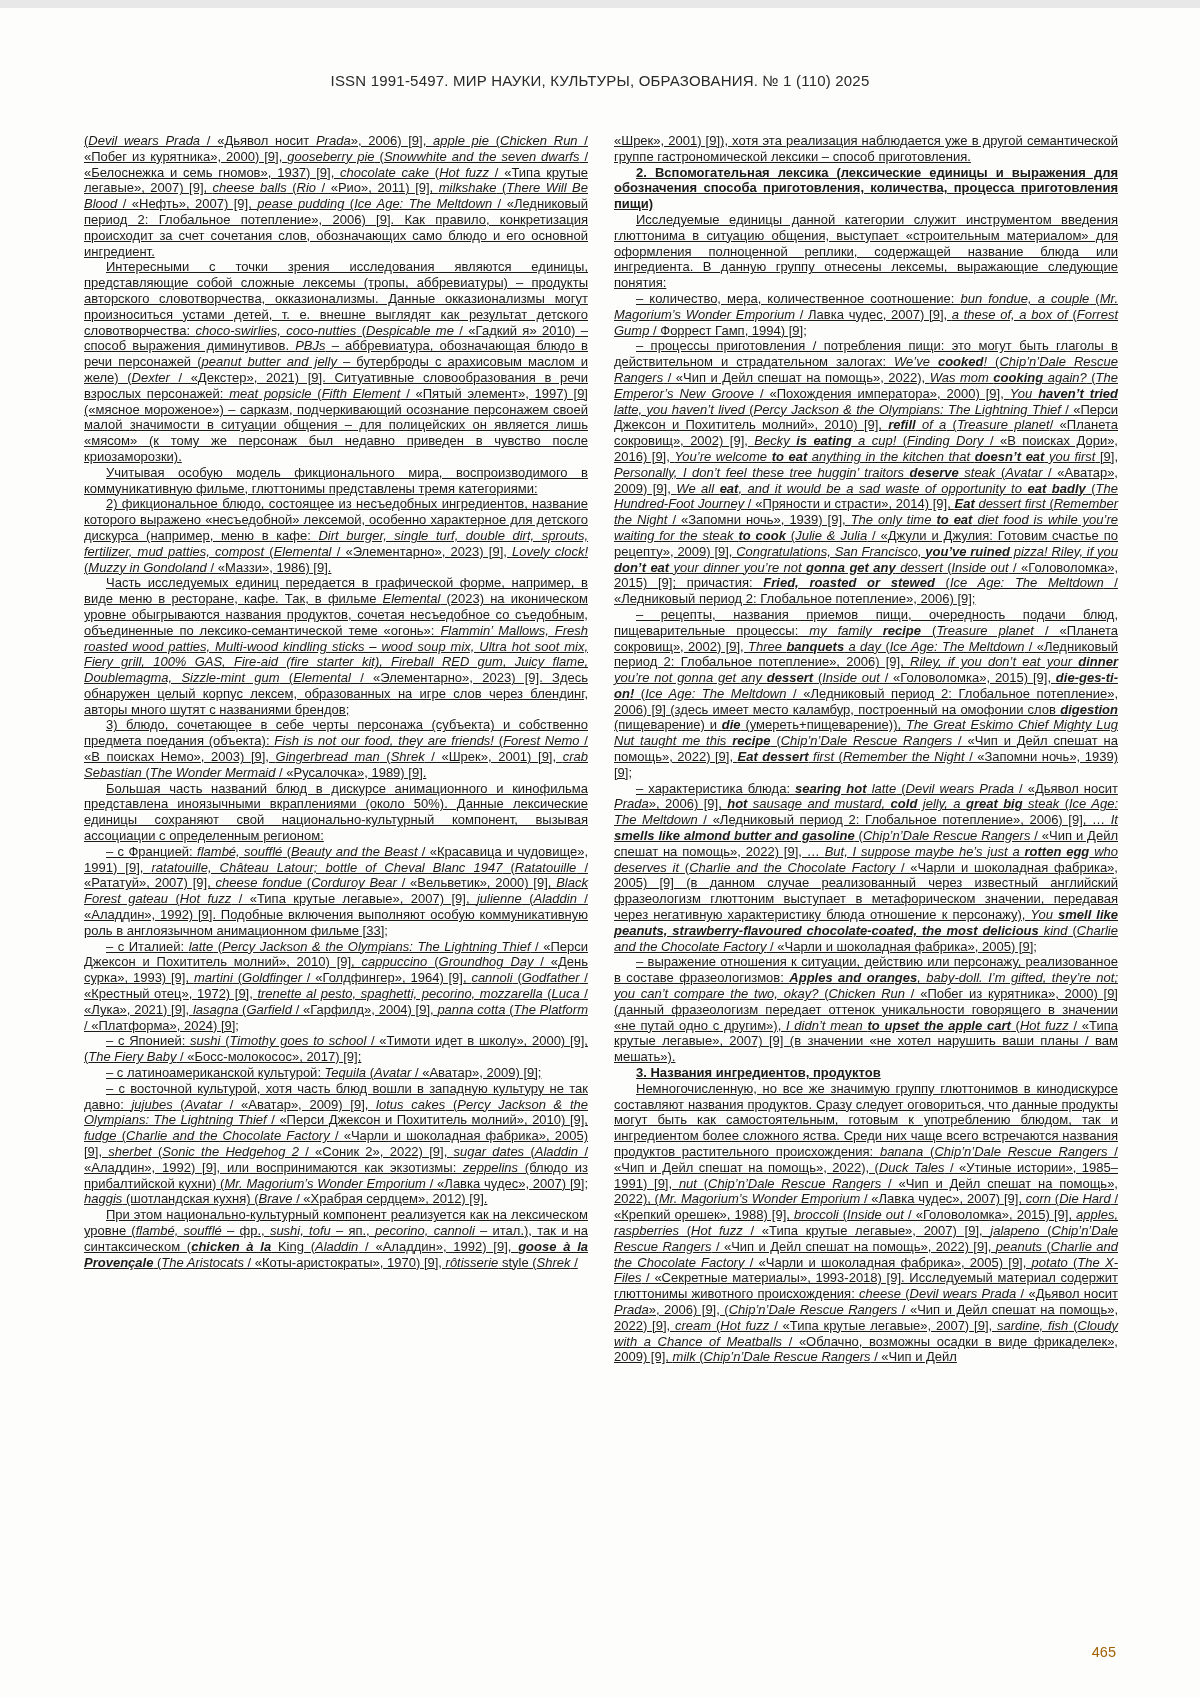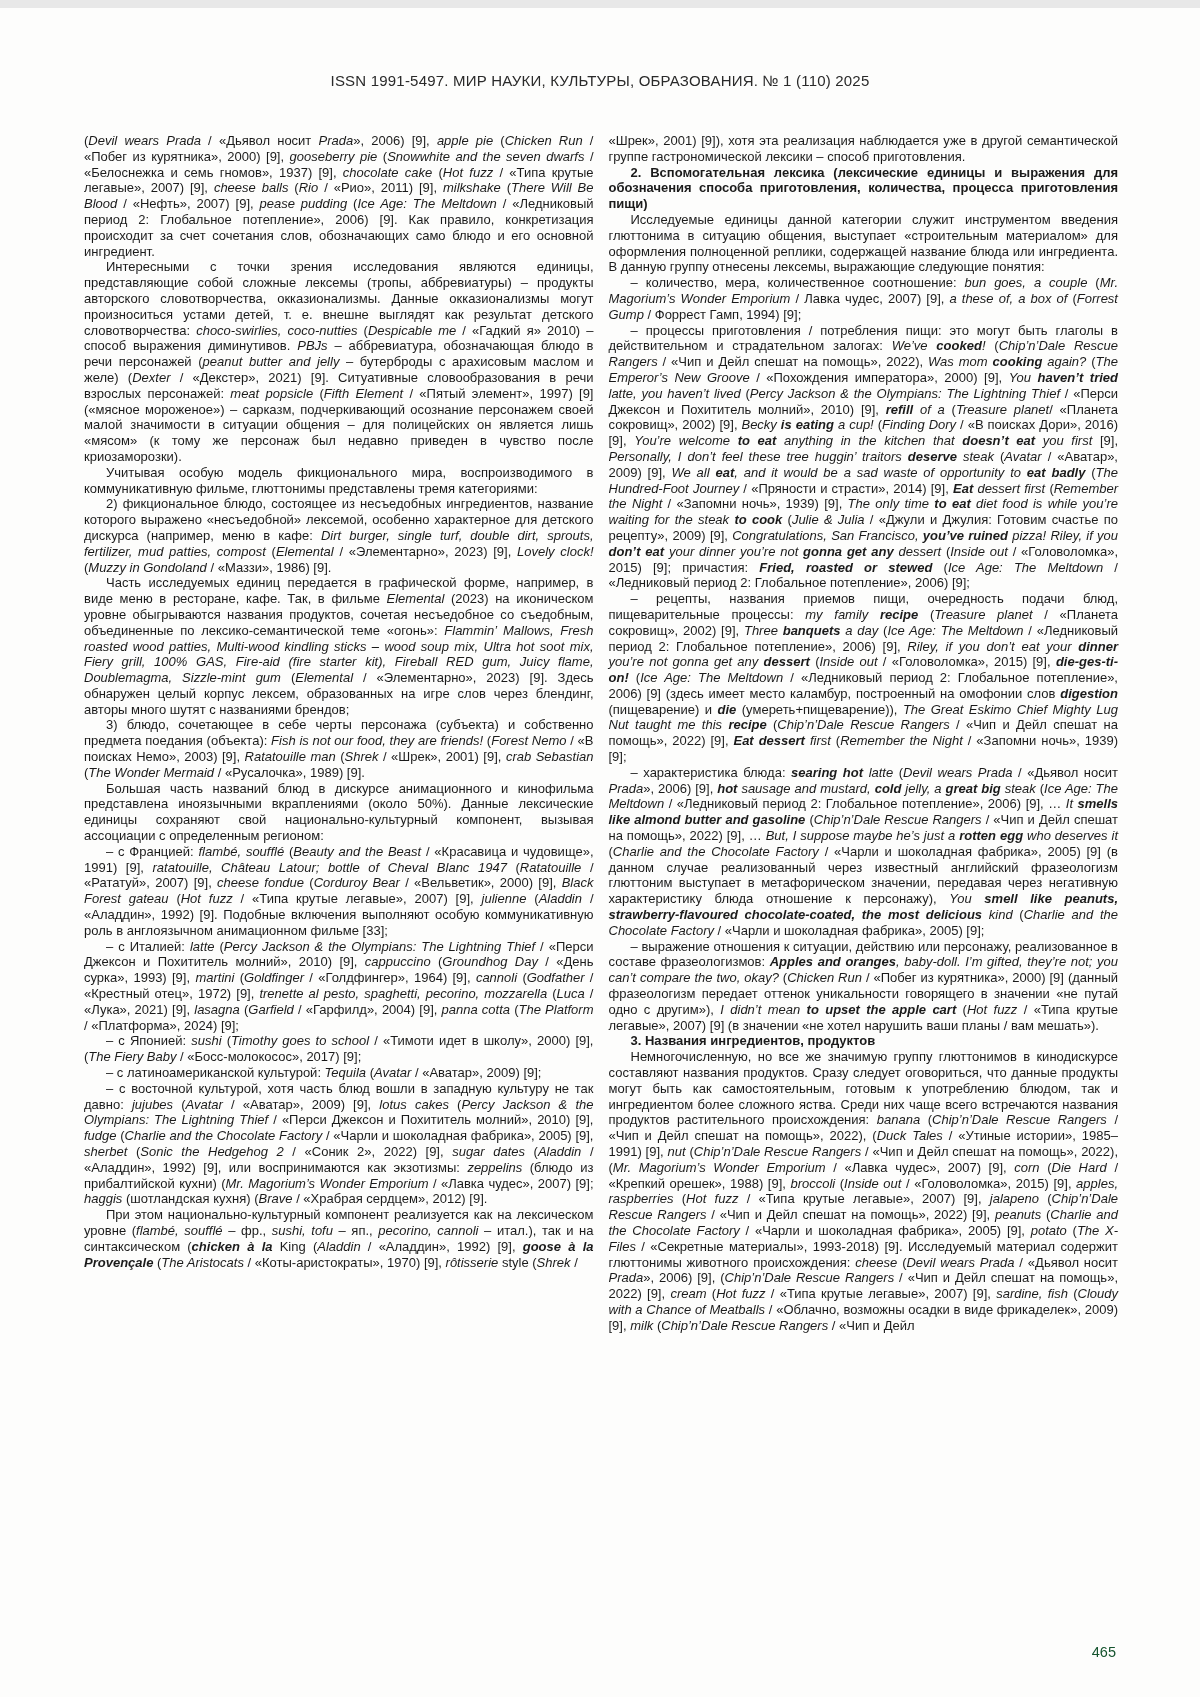--- a/index.html
+++ b/index.html
@@ -15,70 +15,70 @@
   }
   .page-header{
     position:absolute;top:64px;left:0;width:100%;
     text-align:center;
     font-size:15px;
     letter-spacing:0.2px;
     color:#2a2a2a;
   }
   .columns{
     position:absolute;top:125px;left:84px;right:82px;
-    display:flex;gap:15px;
+    display:flex;gap:26px;text-decoration:underline;
   }
   .col{
     flex:1 1 0;
     font-size:13px;
     line-height:15.8px;
     text-align:justify;
     hyphens:auto;
     color:#1b1b1b;
   }
   .para{margin:0;padding:0;}
   .para.indent{text-indent:22px;}
   .para.heading{font-weight:bold;}
   .page-number{
     position:absolute;
     right:84px;bottom:45px;
     font-size:14.5px;
-    color:#14532d;
+    color:#a16207;
   }
 </style>
 </head>
 <body>
 
 <div class="page">
 
   <header class="page-header">
     <span>ISSN 1991-5497. МИР НАУКИ, КУЛЬТУРЫ, ОБРАЗОВАНИЯ.  № 1 (110) 2025</span>
   </header>
 
   <main class="columns">
     <div class="col">
         <p class="para">(<i>Devil wears Prada</i> / «Дьявол носит <i>Prada</i>», 2006) [9], <i>apple pie</i> (<i>Chicken Run</i> / «Побег из курятника», 2000) [9], <i>gooseberry pie</i> (<i>Snowwhite and the seven dwarfs</i> / «Белоснежка и семь гномов», 1937) [9], <i>chocolate cake</i> (<i>Hot fuzz</i> / «Типа крутые легавые», 2007) [9], <i>cheese balls</i> (<i>Rio</i> / «Рио», 2011) [9], <i>milkshake</i> (<i>There Will Be Blood</i> / «Нефть», 2007) [9], <i>pease pudding</i> (<i>Ice Age: The Meltdown</i> / «Ледниковый период 2: Глобальное потепление», 2006) [9]. Как правило, конкретизация происходит за счет сочетания слов, обозначающих само блюдо и его основной ингредиент.</p>
         <p class="para indent">Интересными с точки зрения исследования являются единицы, представляющие собой сложные лексемы (тропы, аббревиатуры) – продукты авторского словотворчества, окказионализмы. Данные окказионализмы могут произноситься устами детей, т. е. внешне выглядят как результат детского словотворчества: <i>choco-swirlies, coco-nutties</i> (<i>Despicable me</i> / «Гадкий я» 2010) – способ выражения диминутивов. <i>PBJs</i> – аббревиатура, обозначающая блюдо в речи персонажей (<i>peanut butter and jelly</i> – бутерброды с арахисовым маслом и желе) (<i>Dexter</i> / «Декстер», 2021) [9]. Ситуативные словообразования в речи взрослых персонажей: <i>meat popsicle</i> (<i>Fifth Element</i> / «Пятый элемент», 1997) [9] («мясное мороженое») – сарказм, подчеркивающий осознание персонажем своей малой значимости в ситуации общения – для полицейских он является лишь «мясом» (к тому же персонаж был недавно приведен в чувство после криозаморозки).</p>
         <p class="para indent">Учитывая особую модель фикционального мира, воспроизводимого в коммуникативную фильме, глюттонимы представлены тремя категориями:</p>
         <p class="para indent">2) фикциональное блюдо, состоящее из несъедобных ингредиентов, название которого выражено «несъедобной» лексемой, особенно характерное для детского дискурса (например, меню в кафе: <i>Dirt burger, single turf, double dirt, sprouts, fertilizer, mud patties, compost</i> (<i>Elemental</i> / «Элементарно», 2023) [9], <i>Lovely clock!</i> (<i>Muzzy in Gondoland</i> / «Маззи», 1986) [9].</p>
         <p class="para indent">Часть исследуемых единиц передается в графической форме, например, в виде меню в ресторане, кафе. Так, в фильме <i>Elemental</i> (2023) на иконическом уровне обыгрываются названия продуктов, сочетая несъедобное со съедобным, объединенные по лексико-семантической теме «огонь»: <i>Flammin’ Mallows, Fresh roasted wood patties, Multi-wood kindling sticks – wood soup mix, Ultra hot soot mix, Fiery grill, 100% GAS, Fire-aid (fire starter kit), Fireball RED gum, Juicy flame, Doublemagma, Sizzle-mint gum</i> (<i>Elemental</i> / «Элементарно», 2023) [9]. Здесь обнаружен целый корпус лексем, образованных на игре слов через блендинг, авторы много шутят с названиями брендов;</p>
-        <p class="para indent">3) блюдо, сочетающее в себе черты персонажа (субъекта) и собственно предмета поедания (объекта): <i>Fish is not our food, they are friends!</i> (<i>Forest Nemo</i> / «В поисках Немо», 2003) [9], <i>Ratatouille man</i> (<i>Shrek</i> / «Шрек», 2001) [9], <i>crab Sebastian</i> (<i>The Wonder Mermaid</i> / «Русалочка», 1989) [9].</p>
+        <p class="para indent">3) блюдо, сочетающее в себе черты персонажа (субъекта) и собственно предмета поедания (объекта): <i>Fish is not our food, they are friends!</i> (<i>Forest Nemo</i> / «В поисках Немо», 2003) [9], <i>Gingerbread man</i> (<i>Shrek</i> / «Шрек», 2001) [9], <i>crab Sebastian</i> (<i>The Wonder Mermaid</i> / «Русалочка», 1989) [9].</p>
         <p class="para indent">Большая часть названий блюд в дискурсе анимационного и кинофильма представлена иноязычными вкраплениями (около 50%). Данные лексические единицы сохраняют свой национально-культурный компонент, вызывая ассоциации с определенным регионом:</p>
         <p class="para indent">– с Францией: <i>flambé, soufflé</i> (<i>Beauty and the Beast</i> / «Красавица и чудовище», 1991) [9], <i>ratatouille, Château Latour; bottle of Cheval Blanc 1947</i> (<i>Ratatouille</i> / «Рататуй», 2007) [9], <i>cheese fondue</i> (<i>Corduroy Bear</i> / «Вельветик», 2000) [9], <i>Black Forest gateau</i> (<i>Hot fuzz</i> / «Типа крутые легавые», 2007) [9], <i>julienne</i> (<i>Aladdin</i> / «Аладдин», 1992) [9]. Подобные включения выполняют особую коммуникативную роль в англоязычном анимационном фильме [33];</p>
         <p class="para indent">– с Италией: <i>latte</i> (<i>Percy Jackson &amp; the Olympians: The Lightning Thief</i> / «Перси Джексон и Похититель молний», 2010) [9], <i>cappuccino</i> (<i>Groundhog Day</i> / «День сурка», 1993) [9], <i>martini</i> (<i>Goldfinger</i> / «Голдфингер», 1964) [9], <i>cannoli</i> (<i>Godfather</i> / «Крестный отец», 1972) [9], <i>trenette al pesto, spaghetti, pecorino, mozzarella</i> (<i>Luca</i> / «Лука», 2021) [9], <i>lasagna</i> (<i>Garfield</i> / «Гарфилд», 2004) [9], <i>panna cotta</i> (<i>The Platform</i> / «Платформа», 2024) [9];</p>
         <p class="para indent">– с Японией: <i>sushi</i> (<i>Timothy goes to school</i> / «Тимоти идет в школу», 2000) [9], (<i>The Fiery Baby</i> / «Босс-молокосос», 2017) [9];</p>
         <p class="para indent">– с латиноамериканской культурой: <i>Tequila</i> (<i>Avatar</i> / «Аватар», 2009) [9];</p>
         <p class="para indent">– с восточной культурой, хотя часть блюд вошли в западную культуру не так давно: <i>jujubes</i> (<i>Avatar</i> / «Аватар», 2009) [9], <i>lotus cakes</i> (<i>Percy Jackson &amp; the Olympians: The Lightning Thief</i> / «Перси Джексон и Похититель молний», 2010) [9], <i>fudge</i> (<i>Charlie and the Chocolate Factory</i> / «Чарли и шоколадная фабрика», 2005) [9], <i>sherbet</i> (<i>Sonic the Hedgehog 2</i> / «Соник 2», 2022) [9], <i>sugar dates</i> (<i>Aladdin</i> / «Аладдин», 1992) [9], или воспринимаются как экзотизмы: <i>zeppelins</i> (блюдо из прибалтийской кухни) (<i>Mr. Magorium’s Wonder Emporium</i> / «Лавка чудес», 2007) [9]; <i>haggis</i> (шотландская кухня) (<i>Brave</i> / «Храбрая сердцем», 2012) [9].</p>
         <p class="para indent">При этом национально-культурный компонент реализуется как на лексическом уровне (<i>flambé, soufflé</i> – фр., <i>sushi, tofu</i> – яп., <i>pecorino, cannoli</i> – итал.), так и на синтаксическом (<b><i>chicken à la</i></b> King (<i>Aladdin</i> / «Аладдин», 1992) [9], <b><i>goose à la Provençale</i></b> (<i>The Aristocats</i> / «Коты-аристократы», 1970) [9], <i>rôtisserie</i> style (<i>Shrek</i> /</p>
       </div>
     <div class="col">
         <p class="para">«Шрек», 2001) [9]), хотя эта реализация наблюдается уже в другой семантической группе гастрономической лексики – способ приготовления.</p>
         <p class="para indent heading">2. Вспомогательная лексика (лексические единицы и выражения для обозначения способа приготовления, количества, процесса приготовления пищи)</p>
         <p class="para indent">Исследуемые единицы данной категории служит инструментом введения глюттонима в ситуацию общения, выступает «строительным материалом» для оформления полноценной реплики, содержащей название блюда или ингредиента. В данную группу отнесены лексемы, выражающие следующие понятия:</p>
-        <p class="para indent">– количество, мера, количественное соотношение: <i>bun goes, a couple</i> (<i>Mr. Magorium’s Wonder Emporium</i> / Лавка чудес, 2007) [9], <i>a these of, a box of</i> (<i>Forrest Gump</i> / Форрест Гамп, 1994) [9];</p>
+        <p class="para indent">– количество, мера, количественное соотношение: <i>bun fondue, a couple</i> (<i>Mr. Magorium’s Wonder Emporium</i> / Лавка чудес, 2007) [9], <i>a these of, a box of</i> (<i>Forrest Gump</i> / Форрест Гамп, 1994) [9];</p>
         <p class="para indent">– процессы приготовления / потребления пищи: это могут быть глаголы в действительном и страдательном залогах: <i>We’ve </i><b><i>cooked</i></b><i>!</i> (<i>Chip’n’Dale Rescue Rangers</i> / «Чип и Дейл спешат на помощь», 2022), <i>Was mom </i><b><i>cooking</i></b><i> again?</i> (<i>The Emperor’s New Groove</i> / «Похождения императора», 2000) [9], <i>You </i><b><i>haven’t tried</i></b><i> latte, you haven’t lived</i> (<i>Percy Jackson &amp; the Olympians: The Lightning Thief</i> / «Перси Джексон и Похититель молний», 2010) [9], <b><i>refill</i></b><i> of a</i> (<i>Treasure planet</i>/ «Планета сокровищ», 2002) [9], <i>Becky </i><b><i>is eating</i></b><i> a cup!</i> (<i>Finding Dory</i> / «В поисках Дори», 2016) [9], <i>You’re welcome </i><b><i>to eat</i></b><i> anything in the kitchen that </i><b><i>doesn’t eat</i></b><i> you first</i> [9], <i>Personally, I don’t feel these tree huggin’ traitors </i><b><i>deserve</i></b><i> steak</i> (<i>Avatar</i> / «Аватар», 2009) [9], <i>We all </i><b><i>eat</i></b><i>, and it would be a sad waste of opportunity to </i><b><i>eat badly</i></b> (<i>The Hundred-Foot Journey</i> / «Пряности и страсти», 2014) [9], <b><i>Eat</i></b><i> dessert first</i> (<i>Remember the Night</i> / «Запомни ночь», 1939) [9], <i>The only time </i><b><i>to eat</i></b><i> diet food is while you’re waiting for the steak </i><b><i>to cook</i></b> (<i>Julie &amp; Julia</i> / «Джули и Джулия: Готовим счастье по рецепту», 2009) [9], <i>Congratulations, San Francisco, </i><b><i>you’ve ruined</i></b><i> pizza! Riley, if you </i><b><i>don’t eat</i></b><i> your dinner you’re not </i><b><i>gonna get any</i></b><i> dessert</i> (<i>Inside out</i> / «Головоломка», 2015) [9]; причастия: <b><i>Fried, roasted or stewed</i></b> (<i>Ice Age: The Meltdown</i> / «Ледниковый период 2: Глобальное потепление», 2006) [9];</p>
         <p class="para indent">– рецепты, названия приемов пищи, очередность подачи блюд, пищеварительные процессы: <i>my family </i><b><i>recipe</i></b> (<i>Treasure planet</i> / «Планета сокровищ», 2002) [9], <i>Three </i><b><i>banquets</i></b><i> a day</i> (<i>Ice Age: The Meltdown</i> / «Ледниковый период 2: Глобальное потепление», 2006) [9], <i>Riley, if you don’t eat your </i><b><i>dinner</i></b><i> you’re not gonna get any </i><b><i>dessert</i></b> (<i>Inside out</i> / «Головоломка», 2015) [9], <b><i>die-ges-ti-on!</i></b> (<i>Ice Age: The Meltdown</i> / «Ледниковый период 2: Глобальное потепление», 2006) [9] (здесь имеет место каламбур, построенный на омофонии слов <b><i>digestion</i></b> (пищеварение) и <b><i>die</i></b> (умереть+пищеварение)), <i>The Great Eskimo Chief Mighty Lug Nut taught me this </i><b><i>recipe</i></b> (<i>Chip’n’Dale Rescue Rangers</i> / «Чип и Дейл спешат на помощь», 2022) [9], <b><i>Eat dessert</i></b><i> first</i> (<i>Remember the Night</i> / «Запомни ночь», 1939) [9];</p>
         <p class="para indent">– характеристика блюда: <b><i>searing hot</i></b><i> latte</i> (<i>Devil wears Prada</i> / «Дьявол носит <i>Prada</i>», 2006) [9], <b><i>hot</i></b><i> sausage and mustard, </i><b><i>cold</i></b><i> jelly, a </i><b><i>great big</i></b><i> steak</i> (<i>Ice Age: The Meltdown</i> / «Ледниковый период 2: Глобальное потепление», 2006) [9], … <i>It </i><b><i>smells like almond butter and gasoline</i></b> (<i>Chip’n’Dale Rescue Rangers</i> / «Чип и Дейл спешат на помощь», 2022) [9], … <i>But, I suppose maybe he’s just a </i><b><i>rotten egg</i></b><i> who deserves it</i> (<i>Charlie and the Chocolate Factory</i> / «Чарли и шоколадная фабрика», 2005) [9] (в данном случае реализованный через известный английский фразеологизм глюттоним выступает в метафорическом значении, передавая через негативную характеристику блюда отношение к персонажу), <i>You </i><b><i>smell like peanuts, strawberry-flavoured chocolate-coated, the most delicious</i></b><i> kind</i> (<i>Charlie and the Chocolate Factory</i> / «Чарли и шоколадная фабрика», 2005) [9];</p>
         <p class="para indent">– выражение отношения к ситуации, действию или персонажу, реализованное в составе фразеологизмов: <b><i>Apples and oranges</i></b><i>, baby-doll. I’m gifted, they’re not; you can’t compare the two, okay?</i> (<i>Chicken Run</i> / «Побег из курятника», 2000) [9] (данный фразеологизм передает оттенок уникальности говорящего в значении «не путай одно с другим»), <i>I didn’t mean </i><b><i>to upset the apple cart</i></b> (<i>Hot fuzz</i> / «Типа крутые легавые», 2007) [9] (в значении «не хотел нарушить ваши планы / вам мешать»).</p>
         <p class="para indent heading">3. Названия ингредиентов, продуктов</p>
         <p class="para indent">Немногочисленную, но все же значимую группу глюттонимов в кинодискурсе составляют названия продуктов. Сразу следует оговориться, что данные продукты могут быть как самостоятельным, готовым к употреблению блюдом, так и ингредиентом более сложного яства. Среди них чаще всего встречаются названия продуктов растительного происхождения: <i>banana</i> (<i>Chip’n’Dale Rescue Rangers</i> / «Чип и Дейл спешат на помощь», 2022), (<i>Duck Tales</i> / «Утиные истории», 1985–1991) [9], <i>nut</i> (<i>Chip’n’Dale Rescue Rangers</i> / «Чип и Дейл спешат на помощь», 2022), (<i>Mr. Magorium’s Wonder Emporium</i> / «Лавка чудес», 2007) [9], <i>corn</i> (<i>Die Hard</i> / «Крепкий орешек», 1988) [9], <i>broccoli</i> (<i>Inside out</i> / «Головоломка», 2015) [9], <i>apples, raspberries</i> (<i>Hot fuzz</i> / «Типа крутые легавые», 2007) [9], <i>jalapeno</i> (<i>Chip’n’Dale Rescue Rangers</i> / «Чип и Дейл спешат на помощь», 2022) [9], <i>peanuts</i> (<i>Charlie and the Chocolate Factory</i> / «Чарли и шоколадная фабрика», 2005) [9], <i>potato</i> (<i>The X-Files</i> / «Секретные материалы», 1993-2018) [9]. Исследуемый материал содержит глюттонимы животного происхождения: <i>cheese</i> (<i>Devil wears Prada</i> / «Дьявол носит <i>Prada</i>», 2006) [9], (<i>Chip’n’Dale Rescue Rangers</i> / «Чип и Дейл спешат на помощь», 2022) [9], <i>cream</i> (<i>Hot fuzz</i> / «Типа крутые легавые», 2007) [9], <i>sardine, fish</i> (<i>Cloudy with a Chance of Meatballs</i> / «Облачно, возможны осадки в виде фрикаделек», 2009) [9], <i>milk</i> (<i>Chip’n’Dale Rescue Rangers</i> / «Чип и Дейл</p>
       </div>
   </main>
 
   <footer>

